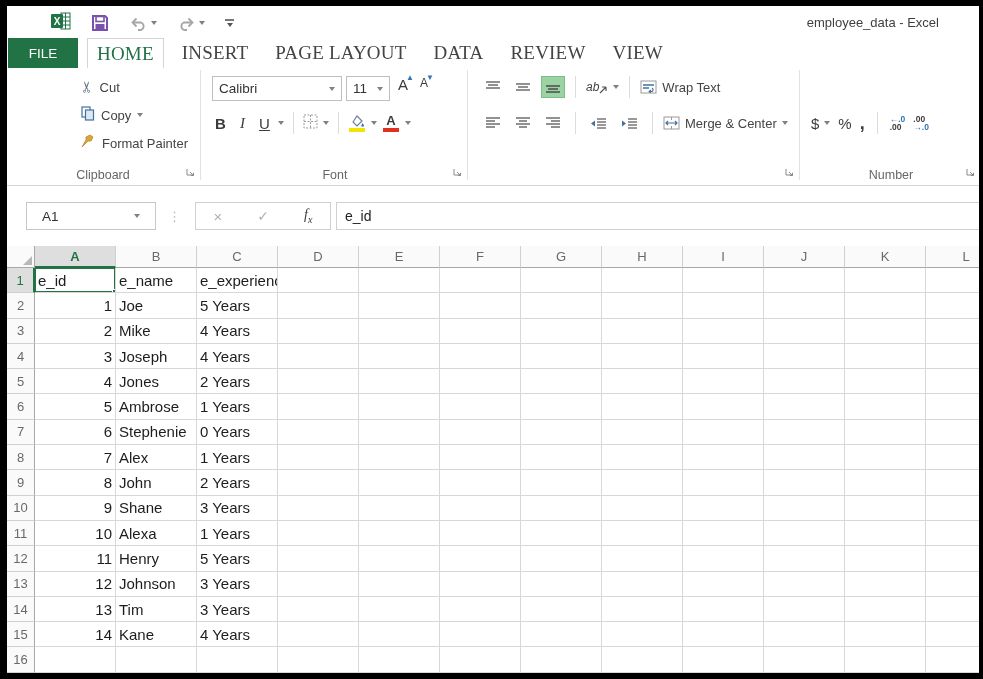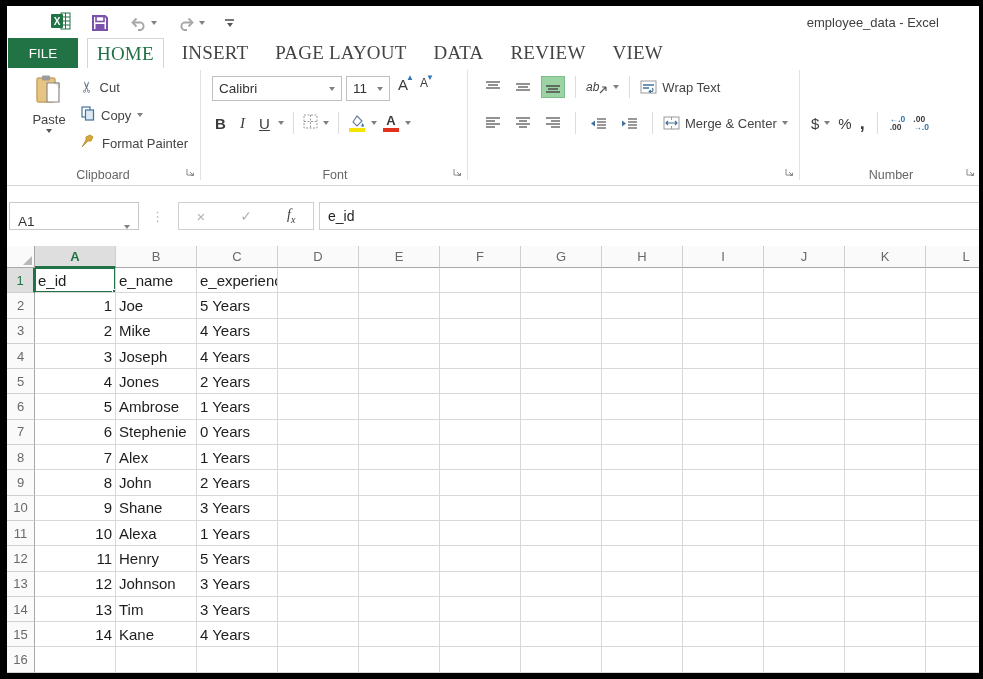--- a/index.html
+++ b/index.html
@@ -68,21 +68,21 @@
   .g-number { left:796px; width:176px; }
   .n-row1 { position:absolute; left:8px; top:8px; }
   .combo-general { width:158px; }
   .n-row2 { position:absolute; left:8px; top:44px; display:flex; align-items:center; gap:8px; }
   .cur { font-size:15px; color:#3b3b3b; }
   .dec-ico { display:flex; flex-direction:column; line-height:8px; font-size:8.5px; font-weight:bold; color:#3b3b3b; letter-spacing:0; }
   .dec-ico .blue { color:#2e75b6; }
 
   
   .formulabar { position:absolute; left:0; top:180px; width:100%; height:60px; background:#fff; display:flex; align-items:center; }
-  .namebox { margin-left:2px; width:130px; height:28px; border:1px solid #c8c8c8; display:flex; align-items:flex-end; justify-content:space-between; padding:0 8px; font-size:13.5px; color:#333; }
+  .namebox { margin-left:19px; width:130px; height:28px; border:1px solid #c8c8c8; display:flex; align-items:center; justify-content:space-between; padding:0 15px; font-size:13.5px; color:#333; }
   .fdots { margin-left:12px; color:#b5b5b5; font-size:13px; }
   .fxbox { margin-left:14px; width:136px; height:28px; border:1px solid #d0d0d0; display:flex; align-items:center; justify-content:space-around; }
   .fx-x { color:#b0b0b0; font-size:15px; }
   .fx-check { color:#b0b0b0; font-size:14px; }
   .fx-fx { font-family:"Liberation Serif", serif; font-style:italic; font-size:14px; color:#3b3b3b; }
   .valuebox { margin-left:5px; flex:1; height:28px; border:1px solid #d0d0d0; border-right:none; display:flex; align-items:center; padding-left:8px; font-size:14px; color:#222; }
 
   
   .sheet { position:absolute; left:0; top:240px; width:972px; height:427px; overflow:hidden; background:#fff; display:grid; grid-template-columns:28px repeat(12, 81px); grid-template-rows:22px repeat(16, 25.3px); }
   .hdr { background:#fafafa; font-size:13px; color:#696969; display:flex; align-items:center; justify-content:center; }
@@ -151,32 +151,20 @@
     <div class="tab">INSERT</div>
     <div class="tab">PAGE LAYOUT</div>
     <div class="tab">DATA</div>
     <div class="tab">REVIEW</div>
     <div class="tab">VIEW</div>
   </div>
 
   <div class="ribbon">
 
     <div class="group g-clip">
-      <div class="paste-btn">
-        <span>
-          <svg width="30" height="32" viewBox="0 0 30 32">
-            <rect x="3" y="4" width="18" height="24" rx="2" fill="#e6c482" stroke="#c9a35f" stroke-width="1.5"></rect>
-            <rect x="8" y="1.5" width="8" height="5" rx="1" fill="#9b9b9b"></rect>
-            <path d="M13 9 h12 v19 h-12 z" fill="#fff" stroke="#8a8a8a" stroke-width="1.2"></path>
-            <path d="M20 9 l5 0 0 5" fill="#e8e8e8" stroke="#8a8a8a" stroke-width="1"></path>
-          </svg>
-        </span>
-        <span class="ribbon-txt">Paste</span>
-        <span class="caret dark"></span>
-      </div>
       <div class="clip-stack">
         <div class="clip-item">
           <span class="scissors">✂</span>
           <span class="ribbon-txt">Cut</span>
         </div>
         <div class="clip-item">
           <span>
             <svg width="14" height="15" viewBox="0 0 14 15">
               <rect x="1" y="1" width="8" height="10" fill="#fff" stroke="#41719c" stroke-width="1.2"></rect>
               <rect x="4.5" y="4" width="8" height="10" fill="#dce9f5" stroke="#41719c" stroke-width="1.2"></rect>

